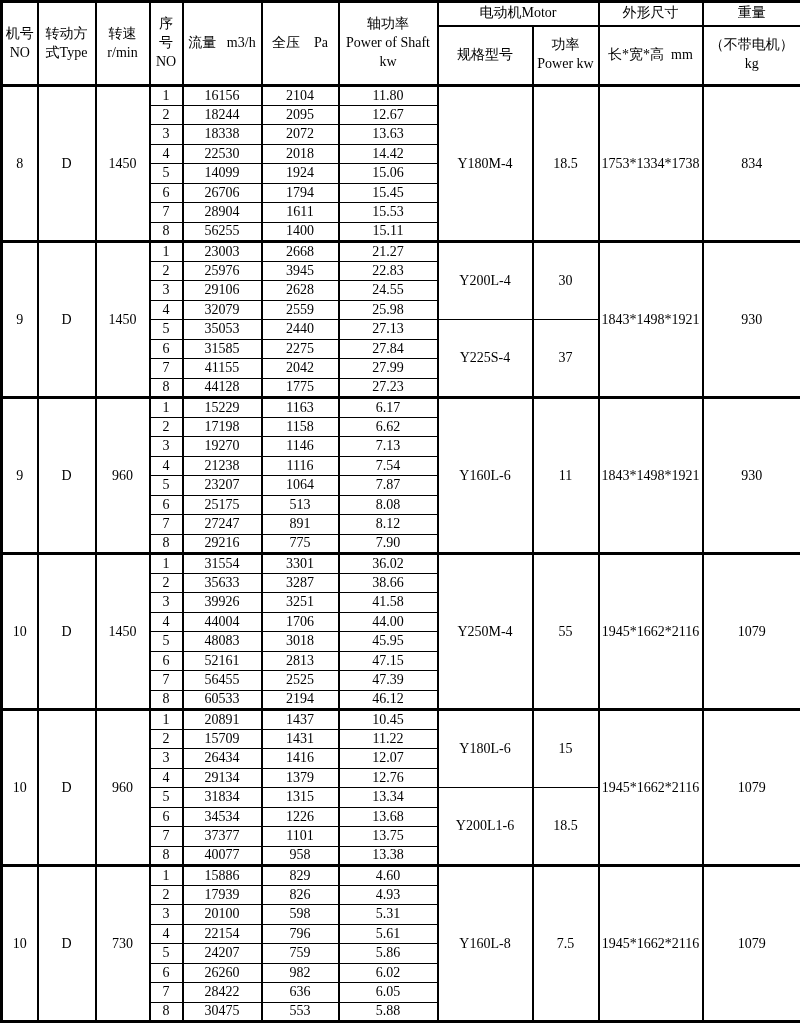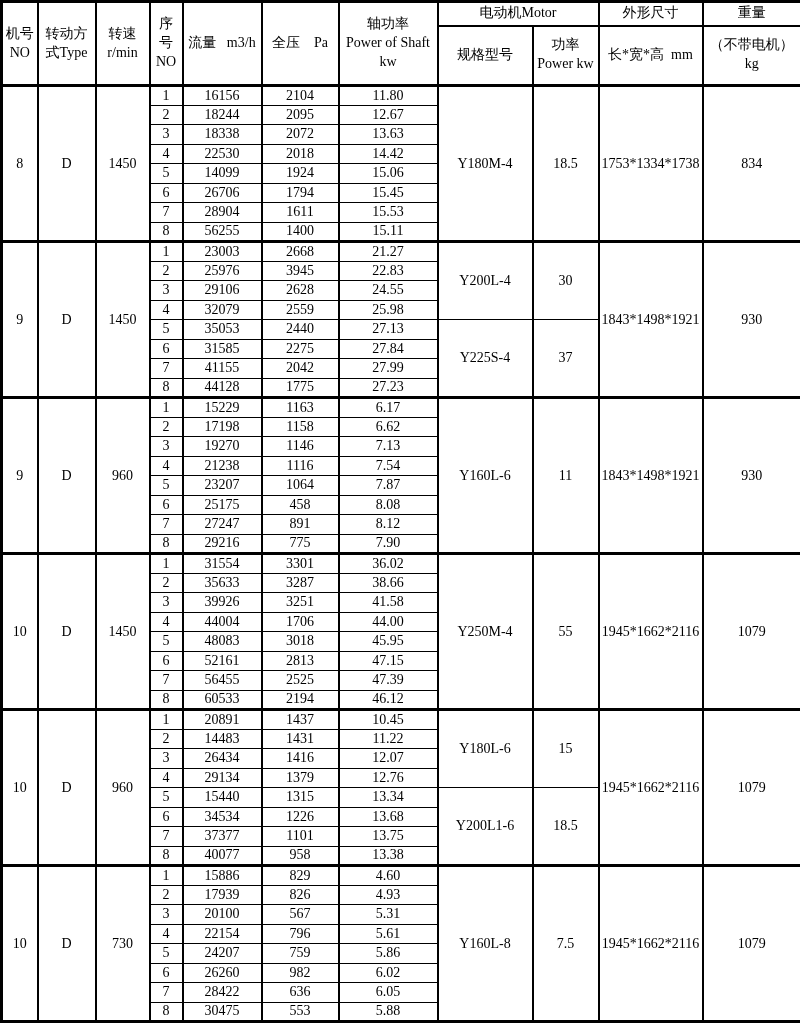--- a/index.html
+++ b/index.html
@@ -230,21 +230,21 @@
       </tr>
       <tr>
         <td>5</td>
         <td>23207</td>
         <td>1064</td>
         <td>7.87</td>
       </tr>
       <tr>
         <td>6</td>
         <td>25175</td>
-        <td>458</td>
+        <td>513</td>
         <td>8.08</td>
       </tr>
       <tr>
         <td>7</td>
         <td>27247</td>
         <td>891</td>
         <td>8.12</td>
       </tr>
       <tr>
         <td>8</td>
@@ -315,39 +315,39 @@
         <td>20891</td>
         <td>1437</td>
         <td>10.45</td>
         <td rowspan="4">Y180L-6</td>
         <td rowspan="4">15</td>
         <td rowspan="8">1945*1662*2116</td>
         <td rowspan="8">1079</td>
       </tr>
       <tr>
         <td>2</td>
-        <td>14483</td>
+        <td>15709</td>
         <td>1431</td>
         <td>11.22</td>
       </tr>
       <tr>
         <td>3</td>
         <td>26434</td>
         <td>1416</td>
         <td>12.07</td>
       </tr>
       <tr>
         <td>4</td>
         <td>29134</td>
         <td>1379</td>
         <td>12.76</td>
       </tr>
       <tr>
         <td>5</td>
-        <td>15440</td>
+        <td>31834</td>
         <td>1315</td>
         <td>13.34</td>
         <td rowspan="4">Y200L1-6</td>
         <td rowspan="4">18.5</td>
       </tr>
       <tr>
         <td>6</td>
         <td>34534</td>
         <td>1226</td>
         <td>13.68</td>
@@ -379,21 +379,21 @@
       </tr>
       <tr>
         <td>2</td>
         <td>17939</td>
         <td>826</td>
         <td>4.93</td>
       </tr>
       <tr>
         <td>3</td>
         <td>20100</td>
-        <td>567</td>
+        <td>598</td>
         <td>5.31</td>
       </tr>
       <tr>
         <td>4</td>
         <td>22154</td>
         <td>796</td>
         <td>5.61</td>
       </tr>
       <tr>
         <td>5</td>

